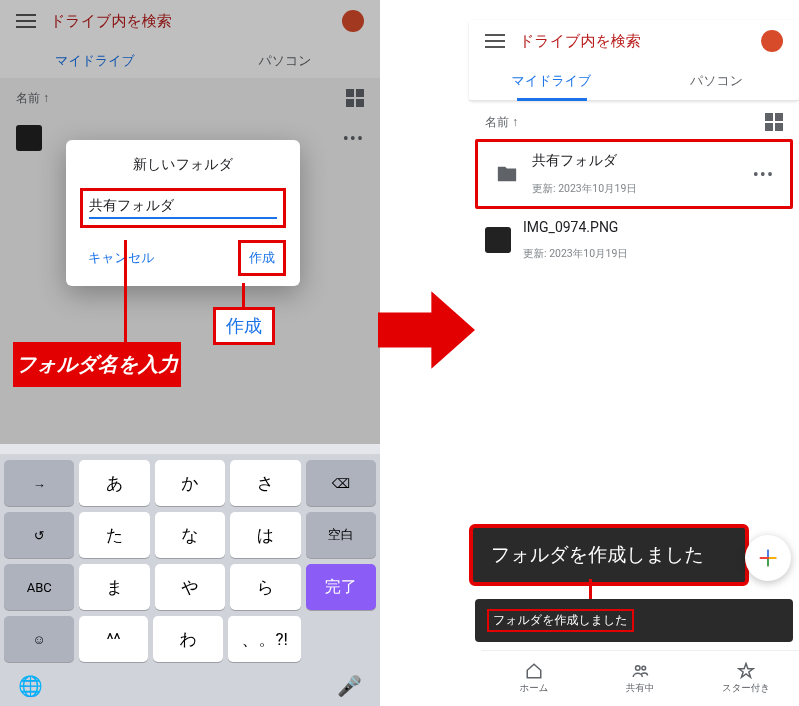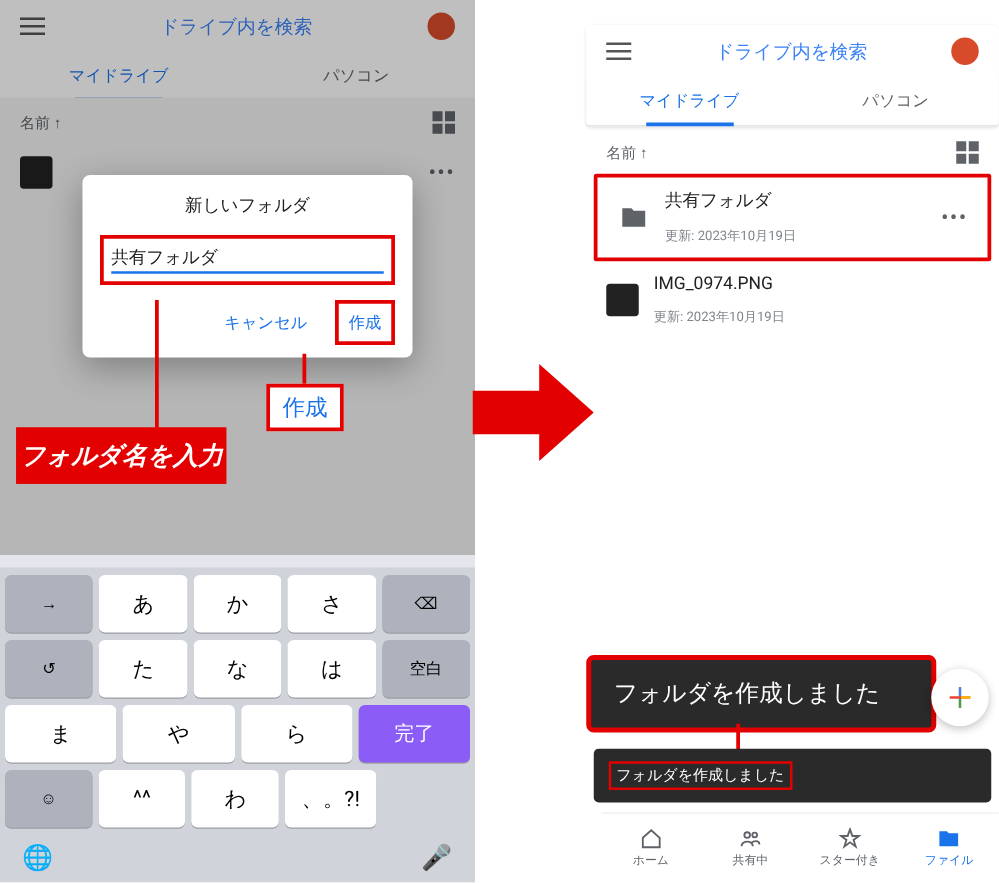--- a/index.html
+++ b/index.html
@@ -7,21 +7,21 @@
 .panel { position: relative; height: 706px; }
 .panel-left { width: 380px; }
 .panel-right { width: 330px; margin-left: auto; padding-top: 20px; }
 .arrow { position: absolute; left: 378px; top: 290px; width: 97px; height: 80px; }
 .arrow svg { width: 100%; height: 100%; }
 
 
 .search-bar { display: flex; align-items: center; padding: 10px 16px; gap: 14px; background: #fff; }
 .hamburger { width: 20px; height: 14px; display: flex; flex-direction: column; justify-content: space-between; }
 .hamburger span { height: 2px; background: #555; }
-.search-text { flex: 1; color: #3b82f6; font-size: 15px; text-align: center; }
+.search-text { flex: 1; color: #b91c1c; font-size: 15px; }
 .avatar { width: 22px; height: 22px; border-radius: 50%; background: #d84b2a; }
 
 .tabs { display: flex; border-bottom: 1px solid #e5e5e5; }
 .tab { flex: 1; text-align: center; padding: 10px 0; font-size: 13px; color: #5f6368; position: relative; }
 .tab.active { color: #1a73e8; }
 .tab.active::after { content: ""; position: absolute; bottom: -1px; left: 50%; transform: translateX(-50%); width: 70px; height: 3px; background: #1a73e8; }
 
 .list-header { display: flex; justify-content: space-between; align-items: center; padding: 8px 16px; }
 .sort-label { font-size: 12px; color: #5f6368; }
 .grid-icon { width: 18px; height: 18px; display: grid; grid-template-columns: 1fr 1fr; grid-template-rows: 1fr 1fr; gap: 2px; }
@@ -32,26 +32,26 @@
 .folder-thumb { width: 26px; height: 22px; }
 .folder-thumb svg { width: 100%; height: 100%; fill: #5f6368; }
 .item-info { flex: 1; }
 .item-name { font-size: 14px; color: #202124; }
 .item-sub { font-size: 10.5px; color: #80868b; margin-top: 12px; }
 .dots { color: #5f6368; font-size: 18px; letter-spacing: 1px; }
 .dim-top { position: absolute; left:0; right:0; top:0; height: 450px; background: rgba(0,0,0,0.25); }
 .panel-left .content-bg { position: absolute; left:0; right:0; top:78px; bottom:0; background: #f3f3f4; }
 
 
-.dialog { position: absolute; left: 66px; top: 140px; width: 264px; background: #fff; border-radius: 6px; box-shadow: 0 8px 28px rgba(0,0,0,0.3); padding: 16px 14px 10px; }
+.dialog { position: absolute; left: 66px; top: 140px; width: 234px; background: #fff; border-radius: 6px; box-shadow: 0 8px 28px rgba(0,0,0,0.3); padding: 16px 14px 10px; }
 .dialog-title { text-align: center; font-size: 14px; color: #202124; margin-bottom: 14px; }
 .name-box { border: 3px solid #e20000; padding: 4px 6px 6px; }
 .name-label { font-size: 10px; color: #1a73e8; }
 .name-input { width: 100%; border: none; border-bottom: 2px solid #1a73e8; font-size: 14px; padding: 3px 0; color: #202124; outline: none; }
-.dialog-actions { display: flex; justify-content: flex-end; gap: 14px; margin-top: 12px; }
+.dialog-actions { display: flex; justify-content: space-between; gap: 14px; margin-top: 12px; }
 .dlg-btn { background: none; border: none; color: #1a73e8; font-size: 13px; padding: 6px 8px; }
 .create-wrap { border: 3px solid #e20000; }
 
 .callout-create { position: absolute; left: 213px; top: 307px; border: 3px solid #e20000; background: #fff; padding: 4px 10px; font-size: 18px; color: #1a73e8; }
 .callout-name { position: absolute; left: 13px; top: 342px; background: #e20000; border: 3px solid #e20000; color: #fff; font-size: 20px; font-weight: 700; padding: 6px 0; font-style: italic; }
 .line-v1 { position: absolute; left: 124px; top: 240px; width: 3px; height: 106px; background: #e20000; }
 .line-v2 { position: absolute; left: 242px; top: 283px; width: 3px; height: 28px; background: #e20000; }
 
 
 .keyboard { position: absolute; left: 0; right: 0; bottom: 0; background: #d0d3da; padding: 6px 4px; }
@@ -143,20 +143,21 @@
       <div class="key fn">⌫</div>
     </div>
     <div class="kb-row">
       <div class="key fn">↺</div>
       <div class="key">た</div>
       <div class="key">な</div>
       <div class="key">は</div>
       <div class="key fn">空白</div>
     </div>
     <div class="kb-row">
+      <div class="key fn">ABC</div>
       <div class="key">ま</div>
       <div class="key">や</div>
       <div class="key">ら</div>
       <div class="key blue">完了</div>
     </div>
     <div class="kb-row">
       <div class="key fn">☺</div>
       <div class="key">^^</div>
       <div class="key">わ</div>
       <div class="key wide">、。?!</div>
@@ -253,20 +254,14 @@
           <path d="M3 20c0-3 3-5 6-5s6 2 6 5M14 16c1-1 2.5-1.5 4-1.5 2 0 4 1 4 3.5"></path>
         </svg>
       <span>共有中</span>
     </div>
     <div class="bn-item">
       <svg viewBox="0 0 24 24" fill="none" stroke="#5f6368" stroke-width="2">
           <path d="M12 2l2.5 7h7l-5.7 4.3 2.2 7-6-4.5-6 4.5 2.2-7L2.5 9h7z"></path>
         </svg>
       <span>スター付き</span>
     </div>
-    <div class="bn-item active">
-      <svg viewBox="0 0 24 24" fill="#1a73e8">
-          <path d="M10 4H2v16h20V6H12l-2-2z"></path>
-        </svg>
-      <span>ファイル</span>
-    </div>
   </div>
 </div>
 
 </body></html>

